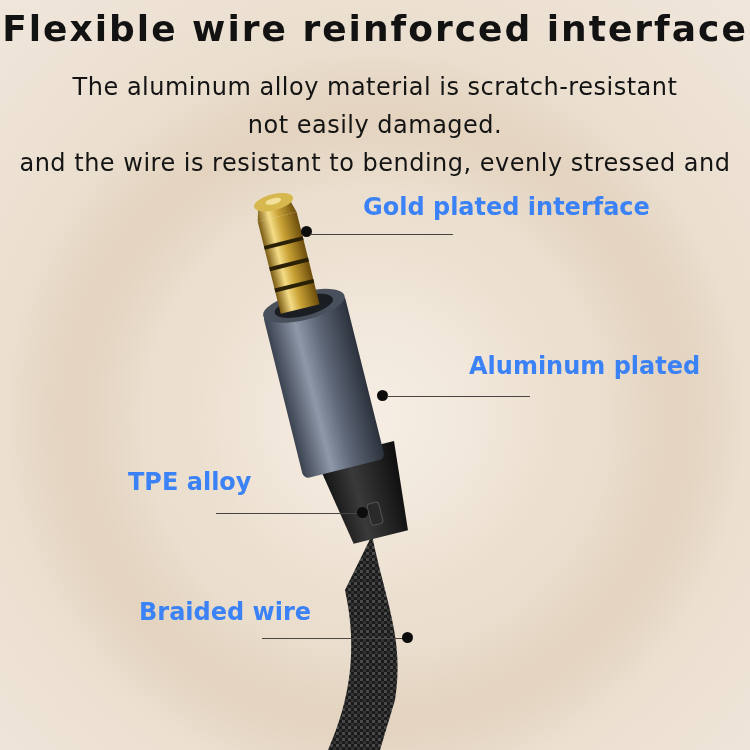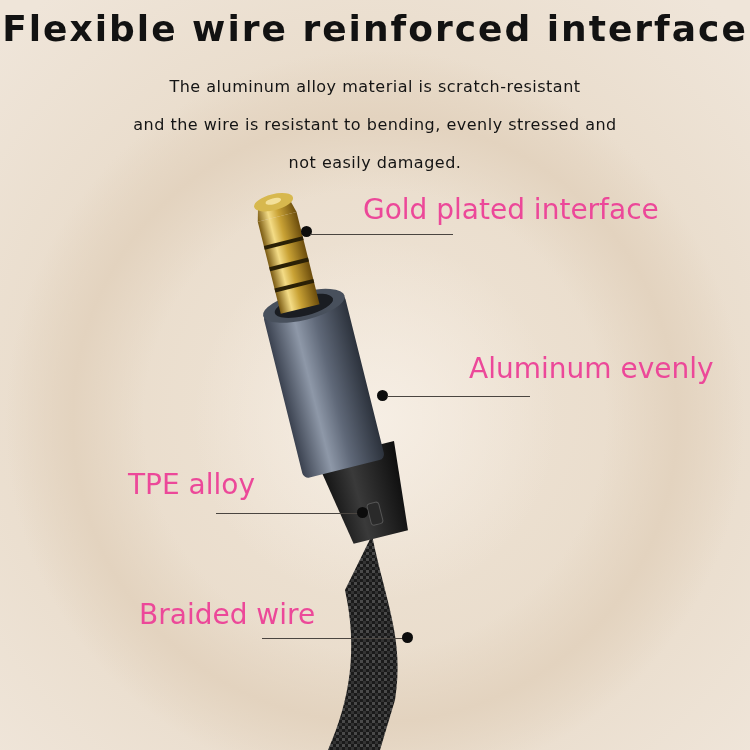--- a/index.html
+++ b/index.html
@@ -10,43 +10,43 @@
       radial-gradient(ellipse 260px 260px at 375px 420px, #f6eee4 0%, rgba(246,238,228,0) 70%),
       radial-gradient(ellipse 420px 420px at 375px 420px, rgba(226,210,190,0) 55%, #e3d3bf 72%, rgba(236,224,210,0) 88%),
       radial-gradient(ellipse 520px 520px at 375px 400px, #efe4d6 0%, #e9dccb 60%, #efe5d9 100%);
   }
   .title {
     position: absolute; top: 8px; left: 0; width: 750px; text-align: center;
     font-size: 36px; font-weight: bold; color: #121212; letter-spacing: 2px;
   }
   .subtitle {
     position: absolute; top: 68px; left: 0; width: 750px; text-align: center;
-    font-size: 16px; line-height: 38px; color: #141414; letter-spacing: 0.5px;
+    font-size: 24px; line-height: 38px; color: #141414; letter-spacing: 0.5px;
   }
   .subtitle span { display: block; }
   .label {
-    position: absolute; font-size: 28px; color: #ec4899; white-space: nowrap;
+    position: absolute; font-size: 24px; color: #3b82f6; white-space: nowrap; font-weight: bold;
   }
   .leader {
     position: absolute; height: 1px; background: #4a4540;
   }
   .dot {
     position: absolute; width: 11px; height: 11px; border-radius: 50%; background: #0c0c0c;
   }
   svg.product { position: absolute; left: 0; top: 0; }
 </style>
 </head>
 <body>
 
 <div class="title">Flexible wire reinforced interface</div>
 
 <div class="subtitle">
   <span>The aluminum alloy material is scratch-resistant</span>
+  <span>not easily damaged.</span>
   <span>and the wire is resistant to bending, evenly stressed and</span>
-  <span>not easily damaged.</span>
 </div>
 
 <svg class="product" width="750" height="750" viewBox="0 0 750 750">
   <defs>
     <linearGradient id="gold" x1="0" y1="0" x2="1" y2="0">
       <stop offset="0" stop-color="#7a5a12"></stop>
       <stop offset="0.3" stop-color="#f4dc86"></stop>
       <stop offset="0.55" stop-color="#c9a235"></stop>
       <stop offset="1" stop-color="#6b4c0c"></stop>
     </linearGradient>
@@ -89,21 +89,21 @@
     <path d="M 268 215 L 272 200 L 304 200 L 308 215 Z" fill="url(#gold)"></path>
     <ellipse cx="288" cy="200" rx="20" ry="8" fill="#d7b84e"></ellipse>
     <ellipse cx="288" cy="199" rx="8" ry="3" fill="#f3e09a"></ellipse>
   </g>
 </svg>
 
 <div class="label" style="left:363px; top:193px;">Gold plated interface</div>
 <div class="dot" style="left:301px; top:226px;"></div>
 <div class="leader" style="left:310px; top:234px; width:143px;"></div>
 
-<div class="label" style="left:469px; top:352px;">Aluminum evenly</div>
+<div class="label" style="left:469px; top:352px;">Aluminum plated</div>
 <div class="dot" style="left:377px; top:390px;"></div>
 <div class="leader" style="left:387px; top:396px; width:143px;"></div>
 
 <div class="label" style="left:128px; top:468px;">TPE alloy</div>
 <div class="leader" style="left:216px; top:513px; width:143px;"></div>
 <div class="dot" style="left:357px; top:507px;"></div>
 
 <div class="label" style="left:139px; top:598px;">Braided wire</div>
 <div class="leader" style="left:262px; top:638px; width:143px;"></div>
 <div class="dot" style="left:402px; top:632px;"></div>

